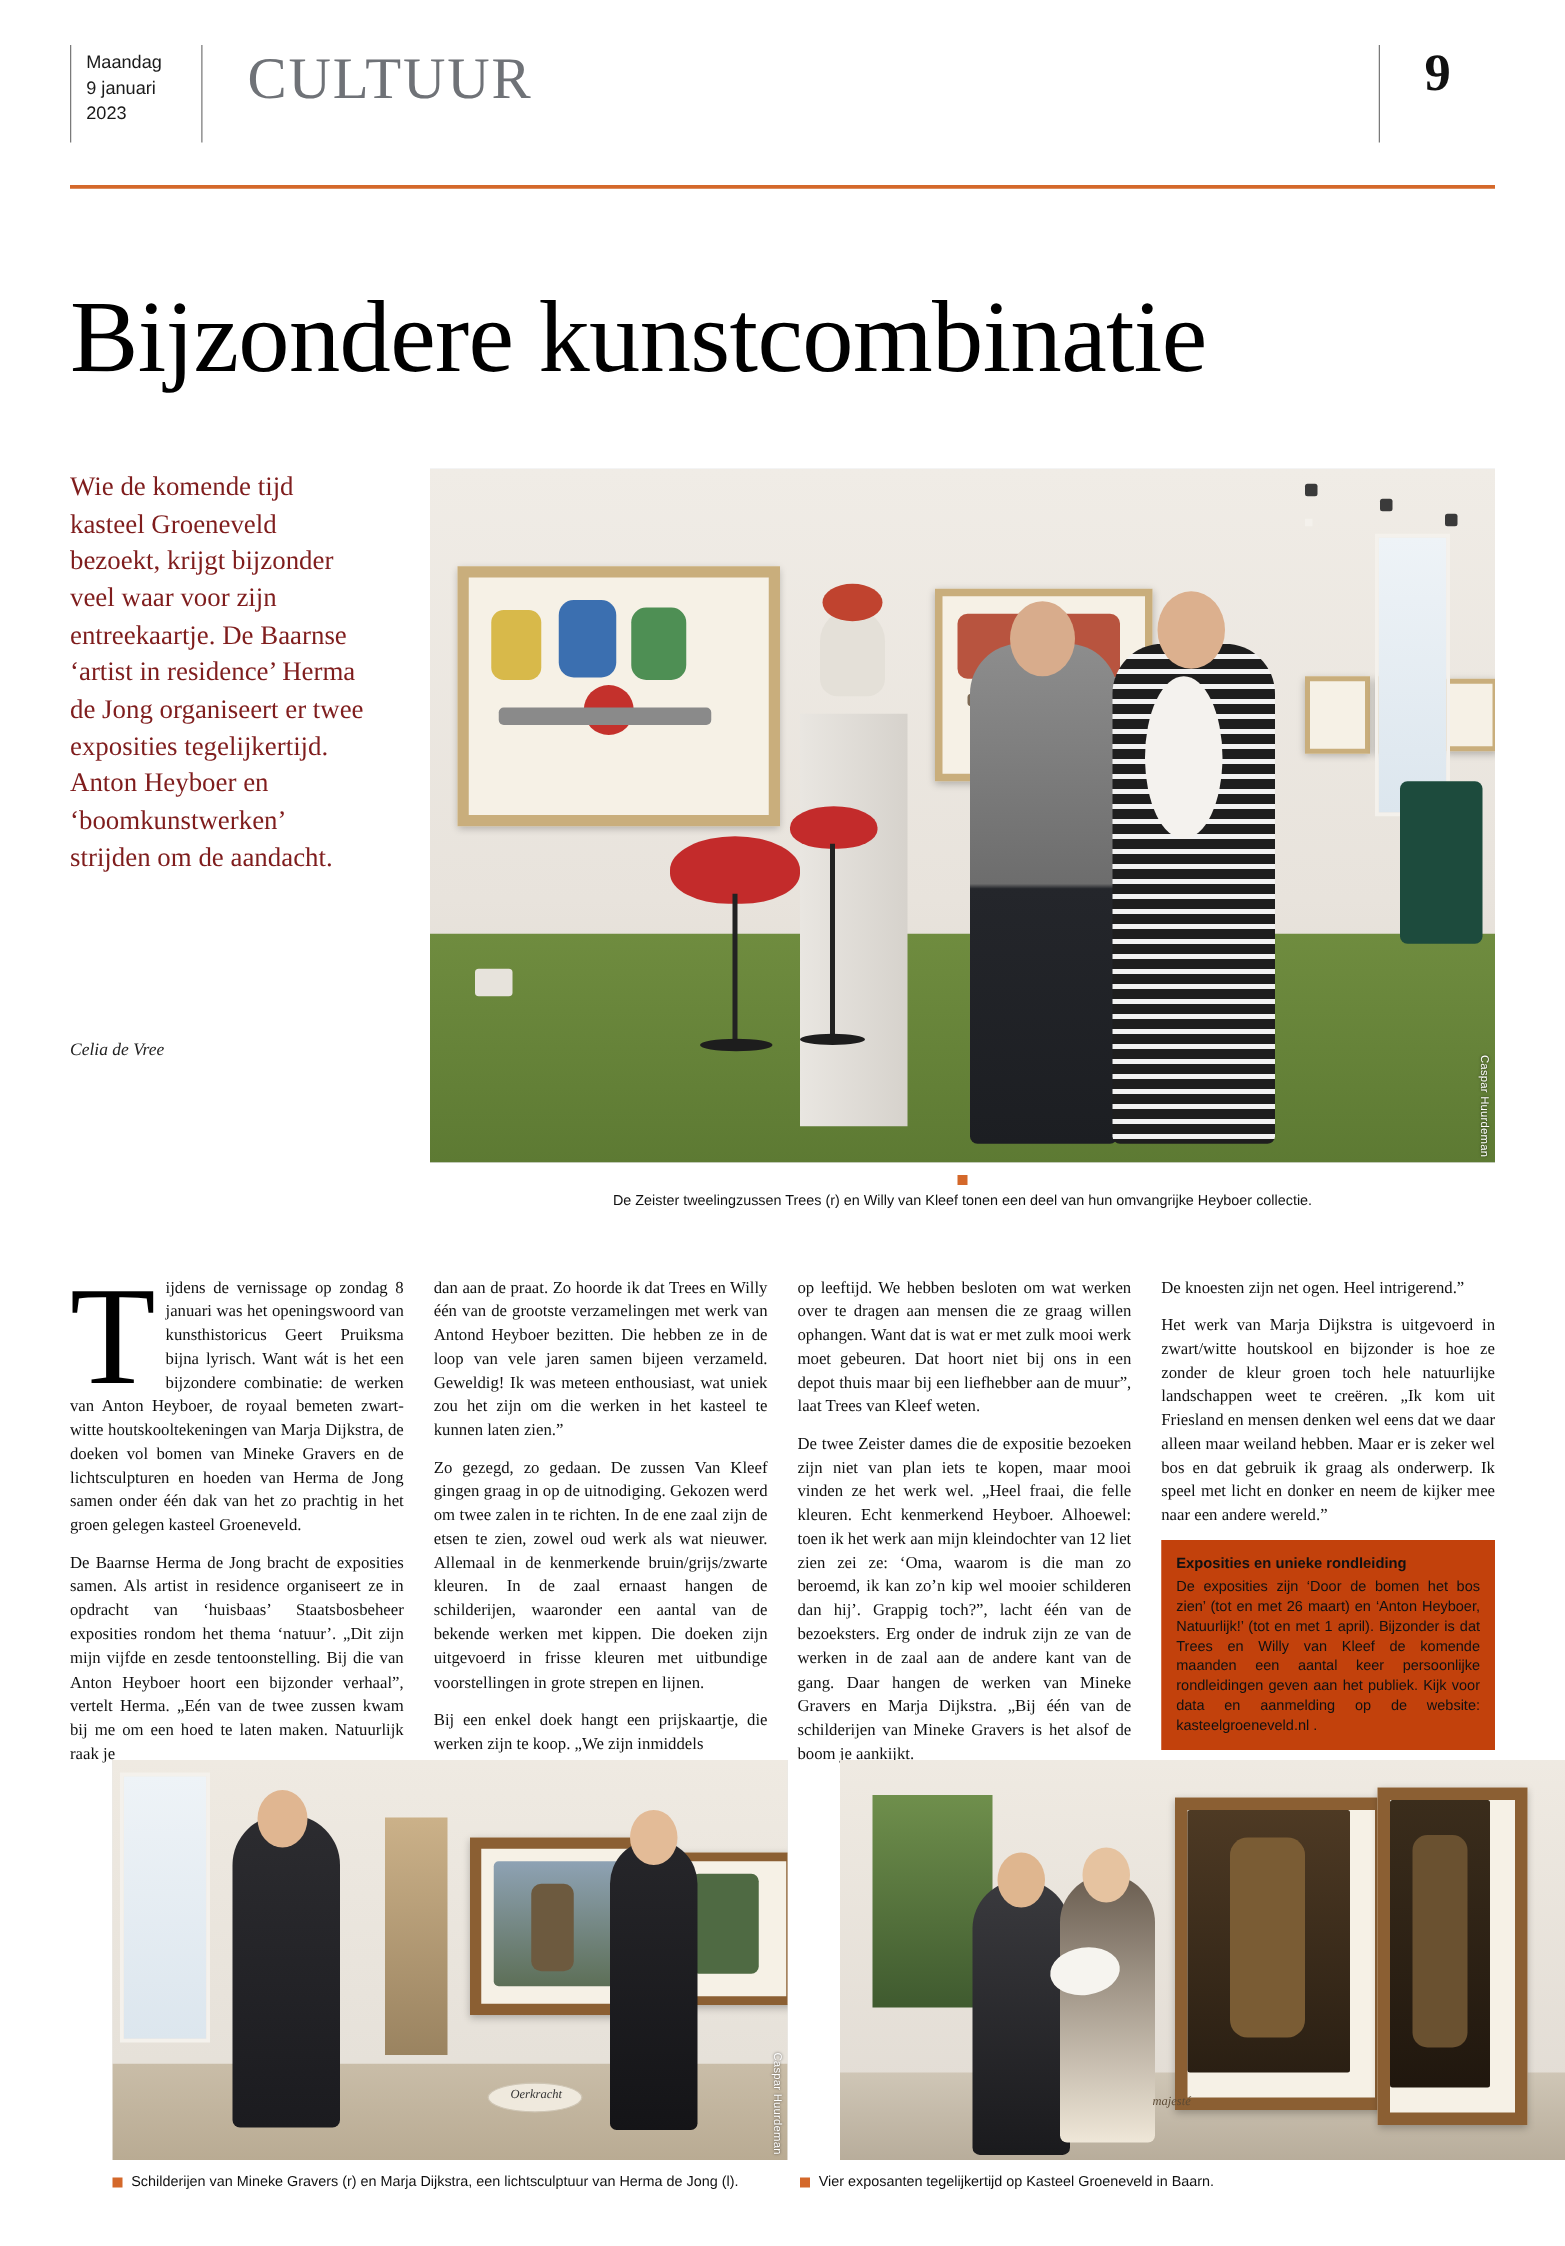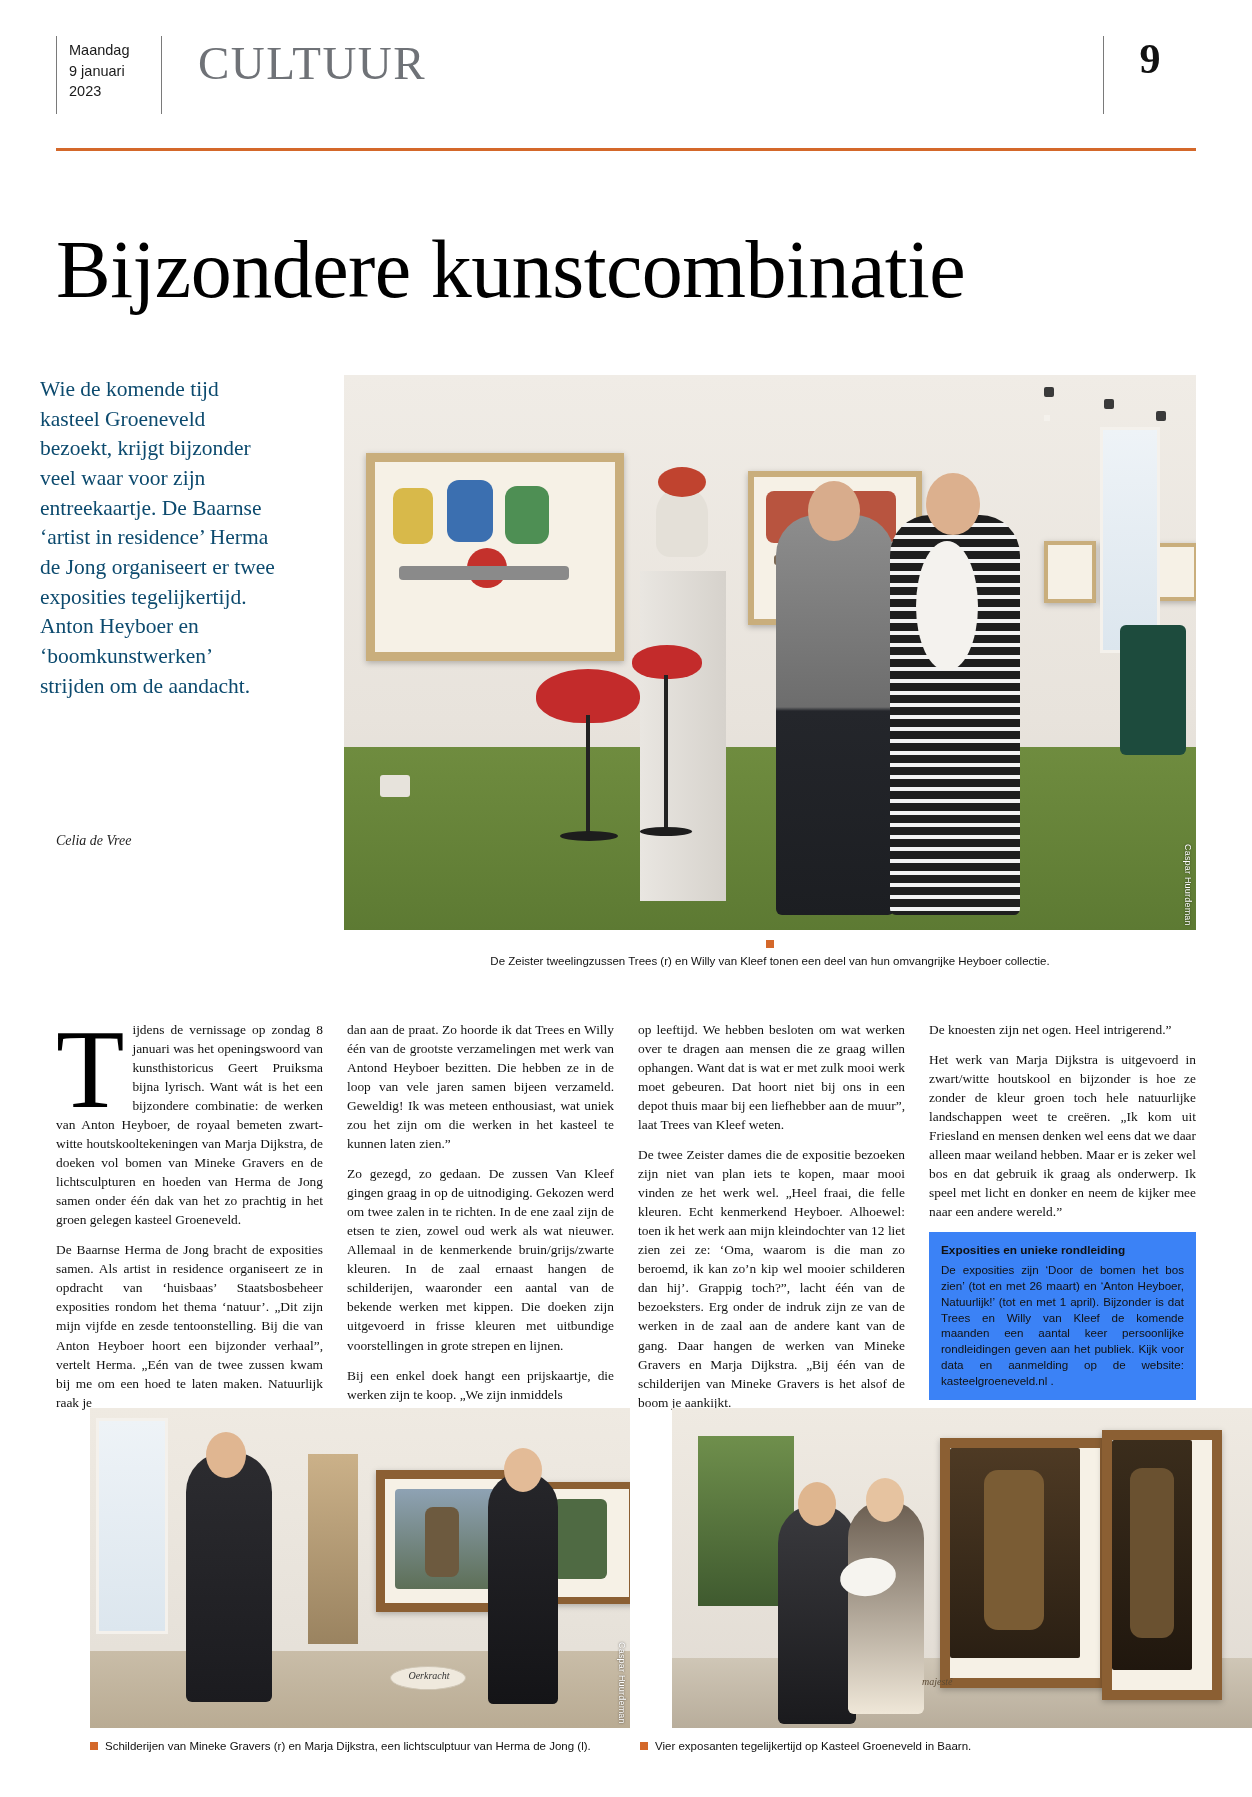--- a/index.html
+++ b/index.html
@@ -101,26 +101,26 @@
     top: 295px;
     width: 1140px;
     text-align: center;
     font-size: 27px;
     font-style: italic;
     color: #111;
   }
   
   .intro {
     position: absolute;
-    left: 40px;
+    left: 56px;
     top: 375px;
     width: 236px;
     font-size: 21.5px;
     line-height: 1.38;
-    color: #0c4a6e;
+    color: #7f1d1d;
   }
   .byline {
     position: absolute;
     left: 56px;
     top: 833px;
     width: 236px;
     font-size: 14px;
     font-style: italic;
     color: #222;
   }
@@ -189,21 +189,21 @@
   .dropcap {
     float: left;
     font-size: 112px;
     line-height: 0.78;
     padding: 6px 8px 0 0;
     font-family: "Liberation Serif", serif;
     color: #000;
   }
   
   .infobox {
-    background: #3b82f6;
+    background: #c2410c;
     padding: 10px 12px 12px 12px;
     font-family: "Liberation Sans", sans-serif;
     font-size: 11.6px;
     line-height: 1.36;
     color: #111;
     margin-top: 8px;
   }
   .infobox h4 {
     margin: 0 0 4px 0;
     font-size: 11.8px;

